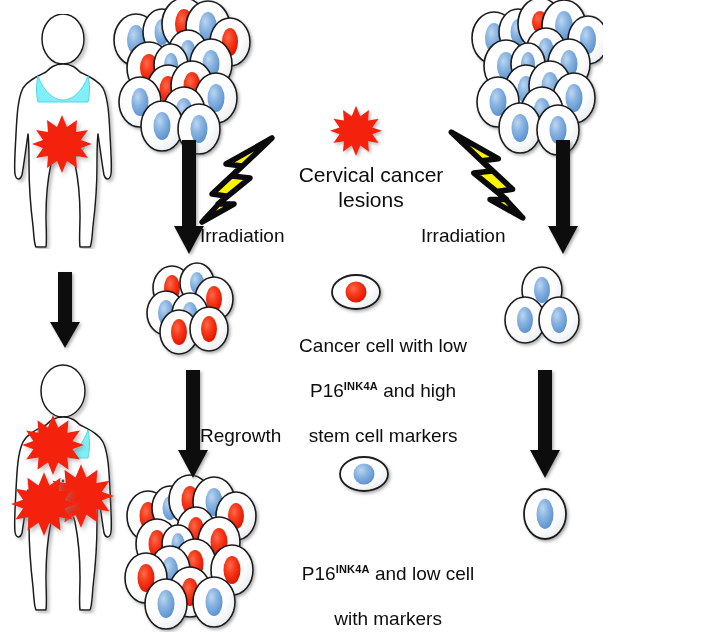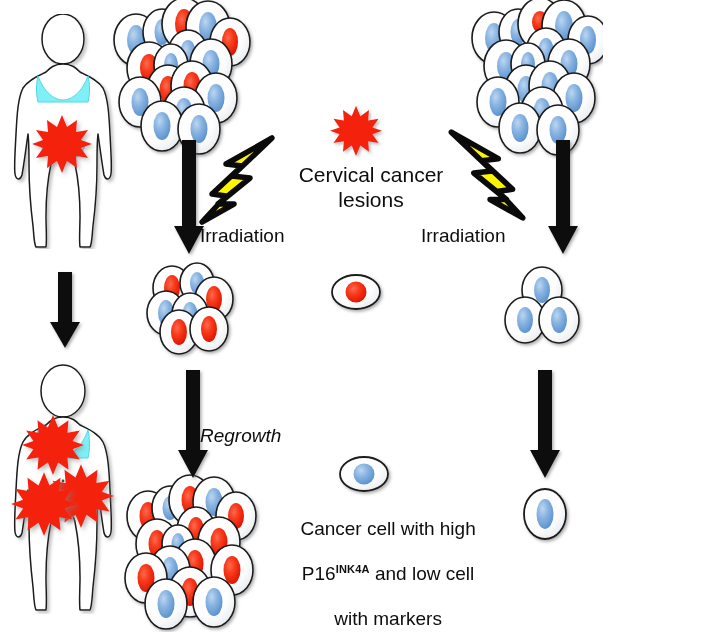--- a/index.html
+++ b/index.html
@@ -576,23 +576,28 @@
       </g>
     </svg>
   </div>
 
   <div class="label lbl-lesions center" style="left:278px; top:163px; width:186px;">Cervical cancer lesions</div>
 
   <div class="label lbl-irr" style="left:200px; top:225px;">Irradiation</div>
 
   <div class="label lbl-irr" style="left:421px; top:225px;">Irradiation</div>
 
-  <div class="label lbl-step" style="left:200px; top:425px;font-style:italic;">Regrowth</div>
-
-
+  <div class="label lbl-step" style="left:200px; top:425px;">Regrowth</div>
+
+
+  <div class="label legend-text" style="left:265px; top:313px;">
+    <span>Cancer cell with low</span><br>
+    <span>P16</span><sup>INK4A</sup><span> and high</span><br>
+    <span>stem cell markers</span>
+  </div>
 
   <div class="label legend-text" style="left:270px; top:496px;">
-    <span>Cancer cell with high</span><br>
+    <br>
     <span>P16</span><sup>INK4A</sup><span> and low cell</span><br>
     <span>with markers</span>
   </div>
 
 </div>
 
 </body></html>

